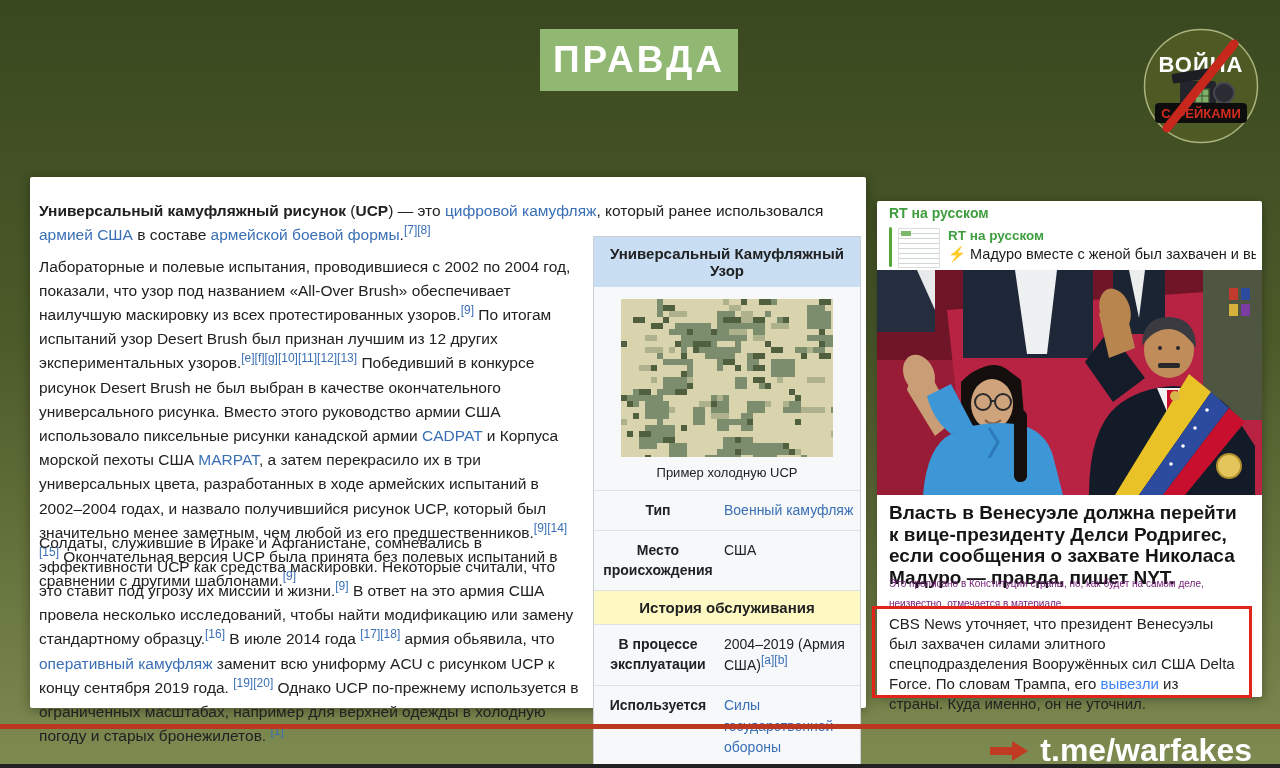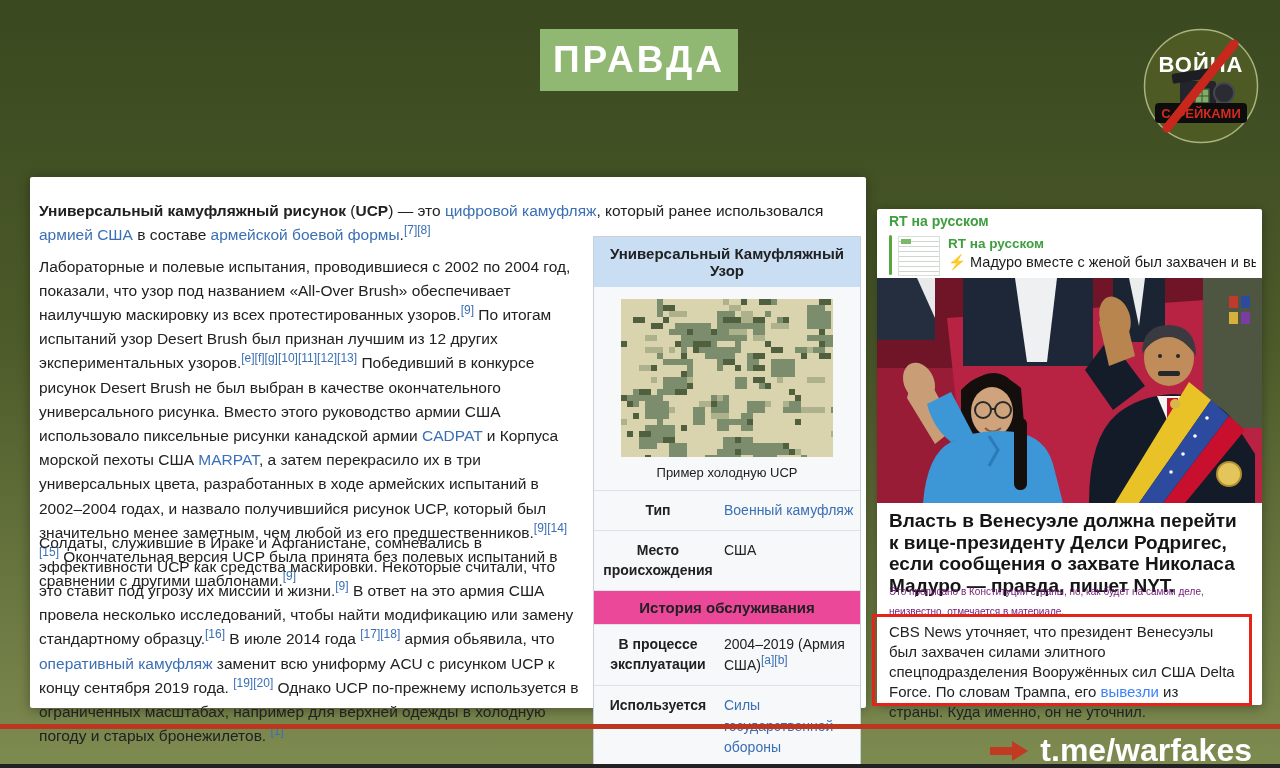--- a/index.html
+++ b/index.html
@@ -29,25 +29,25 @@
 
   
   .infobox{position:absolute;left:563px;top:59px;width:266px;background:#f6f8fa;
     border:1px solid #c8d0d9;font-size:14px;color:#202122;}
   .ib-title{background:#c9ddf3;font-weight:bold;text-align:center;padding:8px 6px;font-size:15px;}
   .ib-img{padding:12px 0 2px;text-align:center;}
   .ib-caption{text-align:center;font-size:13px;padding:3px 4px 10px;}
   .ib-row{display:flex;border-top:1px solid #dde2e8;align-items:flex-start;}
   .ib-label{width:120px;font-weight:bold;text-align:center;padding:9px 4px;line-height:1.45;}
   .ib-value{flex:1;padding:9px 6px 9px 2px;line-height:1.5;}
-  .ib-section{background:#ec4899;font-weight:bold;text-align:center;padding:8px 6px;
+  .ib-section{background:#fef9c3;font-weight:bold;text-align:center;padding:8px 6px;
     border-top:1px solid #dde2e8;font-size:15px;}
 
   
-  .rt-card{position:absolute;left:877px;top:209px;width:385px;height:496px;background:#fff;
+  .rt-card{position:absolute;left:877px;top:201px;width:385px;height:496px;background:#fff;
     border-radius:2px;box-shadow:0 2px 12px rgba(0,0,0,.35);}
   .rt-header{position:absolute;top:4px;left:12px;font-weight:bold;color:#3f9e3f;font-size:14px;}
   .rt-quote{position:absolute;top:26px;left:12px;right:6px;height:42px;display:flex;align-items:flex-start;}
   .rt-bar{width:3px;height:40px;background:#56a83c;border-radius:2px;flex:none;}
   .rt-thumb{width:40px;height:38px;margin:1px 8px 0 6px;flex:none;background:
     repeating-linear-gradient(180deg,#ffffff 0 4px,#cfd6cf 4px 5px);border:1px solid #d9ded9;position:relative;}
   .rt-thumb::before{content:"";position:absolute;left:2px;top:2px;width:10px;height:5px;background:#7cb86a;}
   .rt-q-body{min-width:0;}
   .rt-q-author{color:#3f9e3f;font-weight:bold;font-size:13.5px;margin-top:1px;}
   .rt-q-text{font-size:14.5px;color:#1b1b1b;white-space:nowrap;overflow:hidden;margin-top:3px;}

